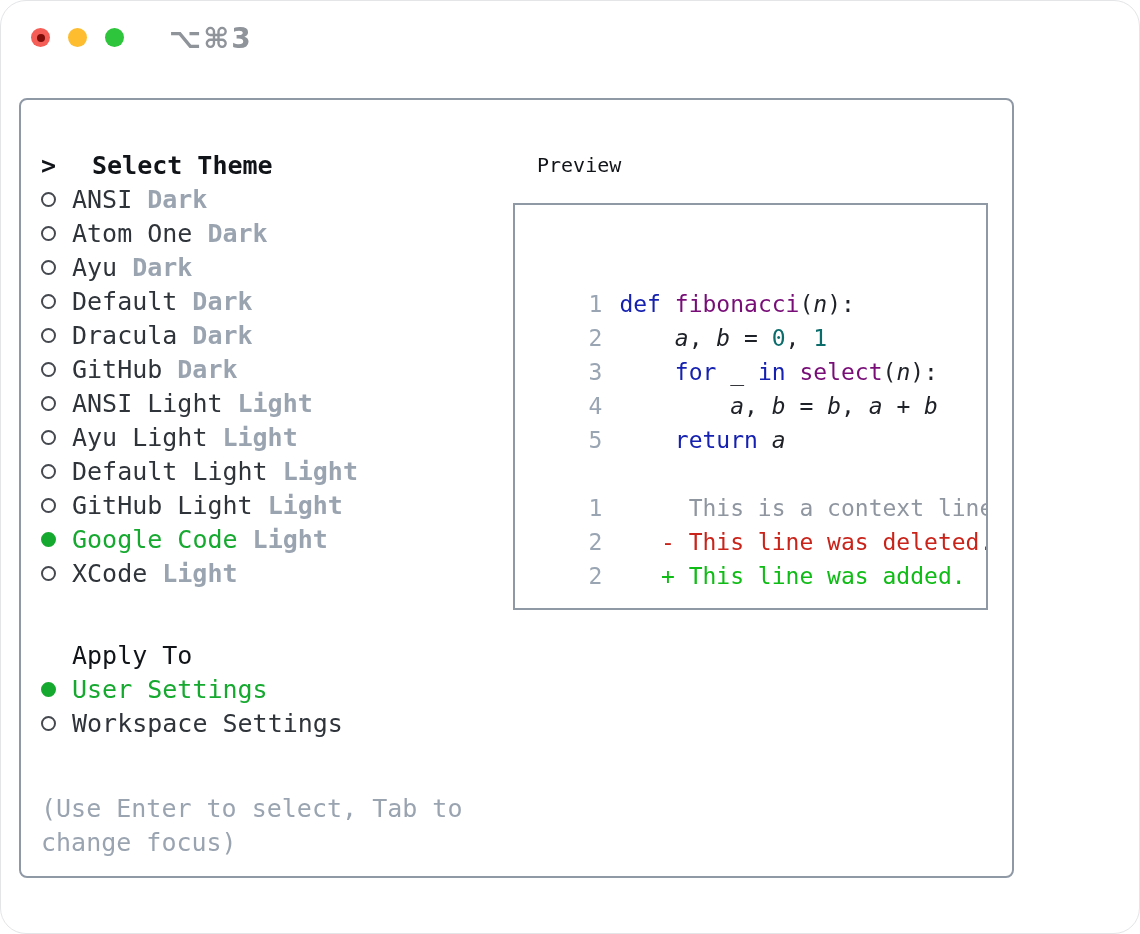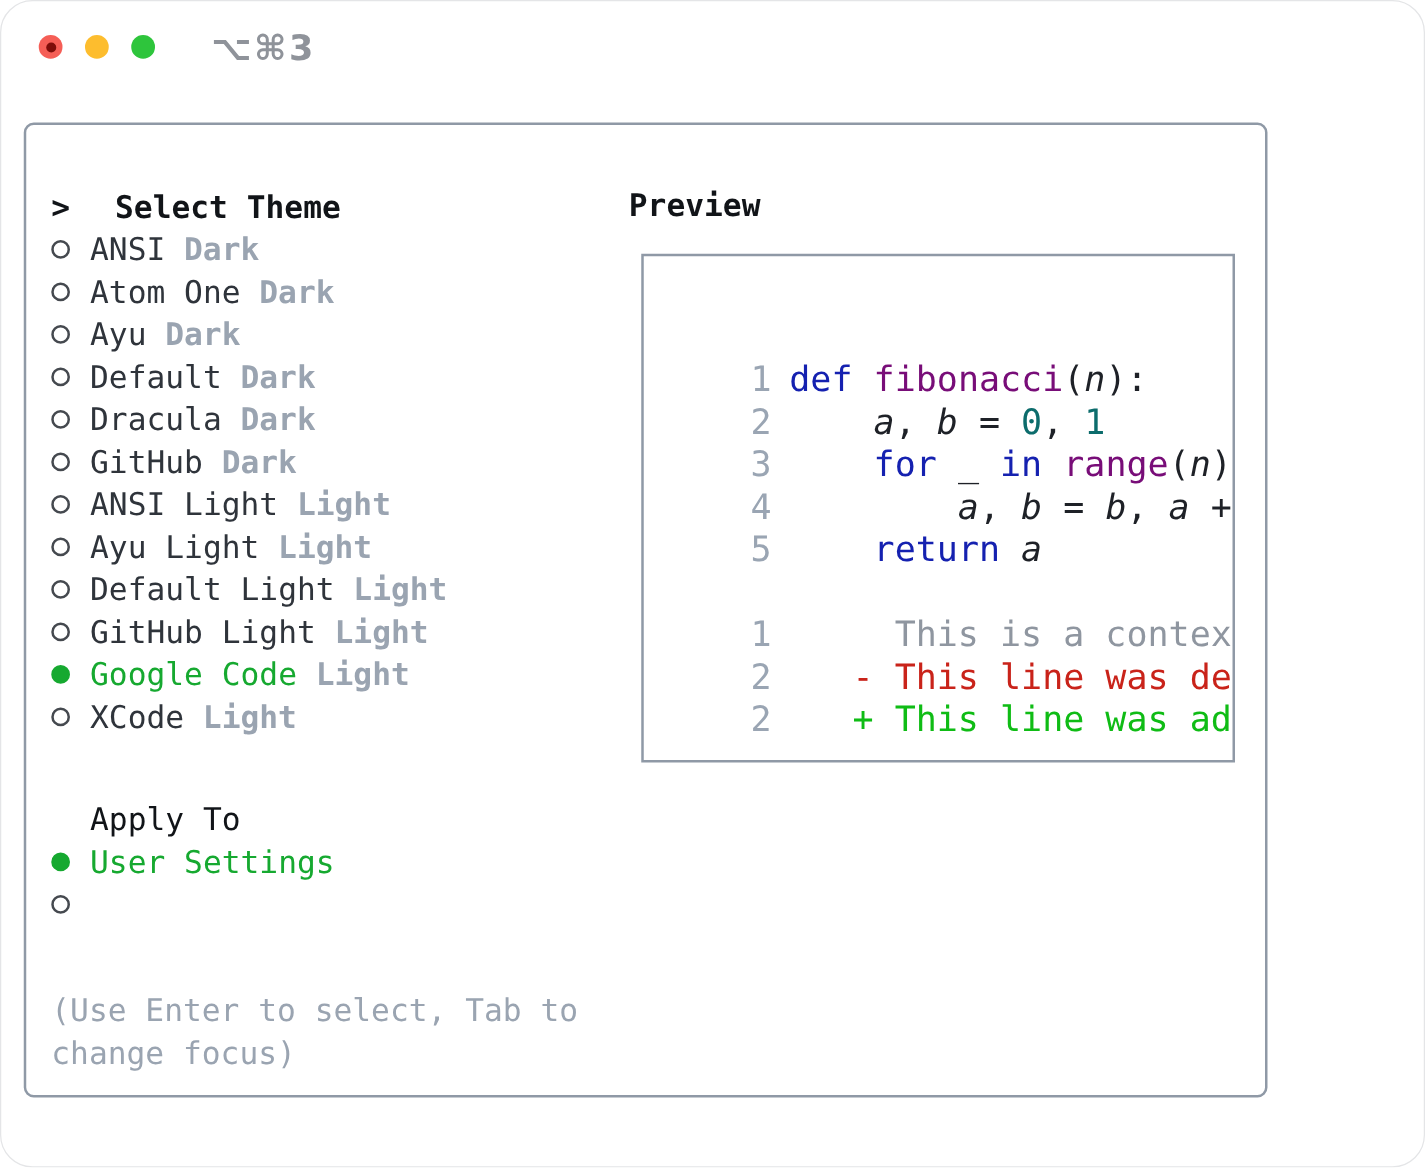--- a/index.html
+++ b/index.html
@@ -60,27 +60,27 @@
   .t-variant{color:var(--muted-gray);margin-left:15px;font-weight:bold;}
   .apply-section{margin-top:48px;}
   .apply-header span:last-child{color:var(--heading-black);}
   .o-label{color:var(--text-dark);}
   .apply-option.selected .o-label{color:var(--accent-green);}
   .help{
     margin-top:52px;width:445px;font-size:25px;line-height:34px;
     color:var(--muted-gray);
   }
   
-  .preview-header{height:34px;line-height:34px;font-size:25px;font-weight:bold;color:var(--heading-black);}
+  .preview-header{height:34px;line-height:34px;font-size:20px;font-weight:normal;color:var(--heading-black);margin-left:34px;}
   .preview-pane{
     margin-left:10px;margin-top:21px;width:475px;height:407px;
     border:2px solid var(--border-gray);background:#fff;
     padding:48px 0 0 18px;overflow:hidden;
   }
-  .cline{height:34px;line-height:34px;font-size:28px;white-space:pre;color:var(--code-plain);}
+  .cline{height:34px;line-height:34px;font-size:23px;white-space:pre;color:var(--code-plain);}
   .lnum{display:inline-block;min-width:31px;color:var(--line-num-gray);}
   .diff-block{margin-top:34px;}
   .tok-kw{color:var(--keyword-blue);}
   .tok-fn{color:var(--function-purple);}
   .tok-lit{color:var(--literal-teal);}
   .tok-var{color:var(--code-plain);font-style:italic;}
   .dcontent.context{color:var(--context-gray);}
   .dcontent.deleted{color:var(--deleted-red);}
   .dcontent.added{color:var(--added-green);}
 </style>
@@ -173,39 +173,40 @@
           <span class="marker"></span>
           <span>Apply To</span>
         </div>
         <div id="apply-list">
             <div class="row apply-option selected">
     <span class="marker"><span class="dot"></span></span>
     <span class="o-label">User Settings</span>
   </div>
             <div class="row apply-option">
     <span class="marker"><span class="dot"></span></span>
+    <span class="o-label">Workspace Settings</span>
   </div>
           </div>
       </div>
 
       <div class="help">(Use Enter to select, Tab to change focus)</div>
     </div>
 
     <div class="right-col">
       <div class="preview-header">Preview</div>
       <div class="preview-pane">
         <div id="code-block">
             <div class="cline">
     <span class="lnum">1</span><span class="ccontent"><span class="tok-kw">def</span><span> </span><span class="tok-fn">fibonacci</span><span>(</span><span class="tok-var">n</span><span>):</span></span>
   </div>
             <div class="cline">
     <span class="lnum">2</span><span class="ccontent"><span>    </span><span class="tok-var">a</span><span>, </span><span class="tok-var">b</span><span> = </span><span class="tok-lit">0</span><span>, </span><span class="tok-lit">1</span></span>
   </div>
             <div class="cline">
-    <span class="lnum">3</span><span class="ccontent"><span>    </span><span class="tok-kw">for</span><span> _ </span><span class="tok-kw">in</span><span> </span><span class="tok-fn">range</span><span>(</span><span class="tok-var">n</span><span>):</span></span>
+    <span class="lnum">3</span><span class="ccontent"><span>    </span><span class="tok-kw">for</span><span> _ </span><span class="tok-kw">in</span><span> </span><span class="tok-fn">select</span><span>(</span><span class="tok-var">n</span><span>):</span></span>
   </div>
             <div class="cline">
     <span class="lnum">4</span><span class="ccontent"><span>        </span><span class="tok-var">a</span><span>, </span><span class="tok-var">b</span><span> = </span><span class="tok-var">b</span><span>, </span><span class="tok-var">a</span><span> + </span><span class="tok-var">b</span></span>
   </div>
             <div class="cline">
     <span class="lnum">5</span><span class="ccontent"><span>    </span><span class="tok-kw">return</span><span> </span><span class="tok-var">a</span></span>
   </div>
           </div>
         <div id="diff-block" class="diff-block">
             <div class="cline">

